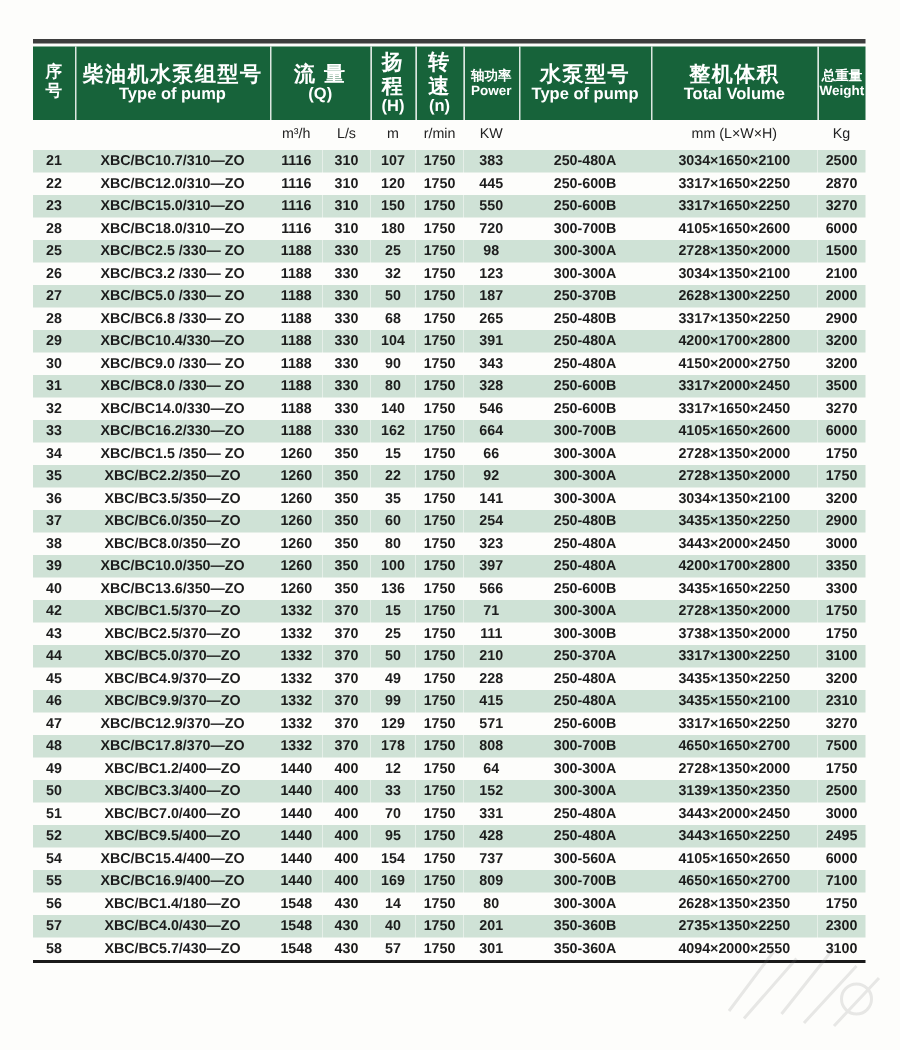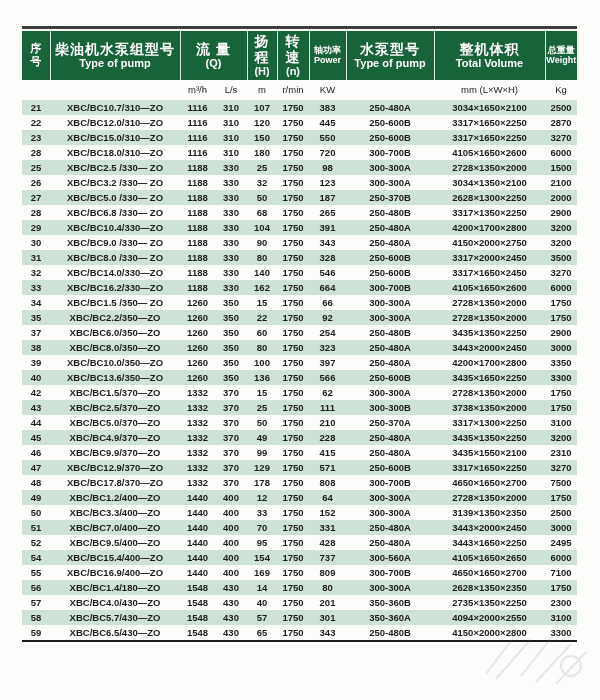--- a/index.html
+++ b/index.html
@@ -293,20 +293,32 @@
             <td>1260</td>
             <td>350</td>
             <td>22</td>
             <td>1750</td>
             <td>92</td>
             <td>300-300A</td>
             <td>2728×1350×2000</td>
             <td>1750</td>
           </tr>
           <tr>
+            <td>36</td>
+            <td>XBC/BC3.5/350—ZO</td>
+            <td>1260</td>
+            <td>350</td>
+            <td>35</td>
+            <td>1750</td>
+            <td>141</td>
+            <td>300-300A</td>
+            <td>3034×1350×2100</td>
+            <td>3200</td>
+          </tr>
+          <tr>
             <td>37</td>
             <td>XBC/BC6.0/350—ZO</td>
             <td>1260</td>
             <td>350</td>
             <td>60</td>
             <td>1750</td>
             <td>254</td>
             <td>250-480B</td>
             <td>3435×1350×2250</td>
             <td>2900</td>
@@ -347,21 +359,21 @@
             <td>3435×1650×2250</td>
             <td>3300</td>
           </tr>
           <tr>
             <td>42</td>
             <td>XBC/BC1.5/370—ZO</td>
             <td>1332</td>
             <td>370</td>
             <td>15</td>
             <td>1750</td>
-            <td>62</td>
+            <td>71</td>
             <td>300-300A</td>
             <td>2728×1350×2000</td>
             <td>1750</td>
           </tr>
           <tr>
             <td>43</td>
             <td>XBC/BC2.5/370—ZO</td>
             <td>1332</td>
             <td>370</td>
             <td>25</td>
@@ -531,32 +543,20 @@
             <td>58</td>
             <td>XBC/BC5.7/430—ZO</td>
             <td>1548</td>
             <td>430</td>
             <td>57</td>
             <td>1750</td>
             <td>301</td>
             <td>350-360A</td>
             <td>4094×2000×2550</td>
             <td>3100</td>
-          </tr>
-          <tr>
-            <td>59</td>
-            <td>XBC/BC6.5/430—ZO</td>
-            <td>1548</td>
-            <td>430</td>
-            <td>65</td>
-            <td>1750</td>
-            <td>343</td>
-            <td>250-480B</td>
-            <td>4150×2000×2800</td>
-            <td>3300</td>
           </tr>
         </tbody>
     </table>
     <div class="bottomrule"></div>
   </div>
 
   <svg class="wm" viewBox="0 0 120 90">
     <g fill="none" stroke="#777" stroke-width="2">
       <path d="M10 70 L40 30 M20 75 L55 35 M45 72 L80 28 M60 78 L95 40 M80 80 L110 48"></path>
       <circle cx="95" cy="62" r="10"></circle>

